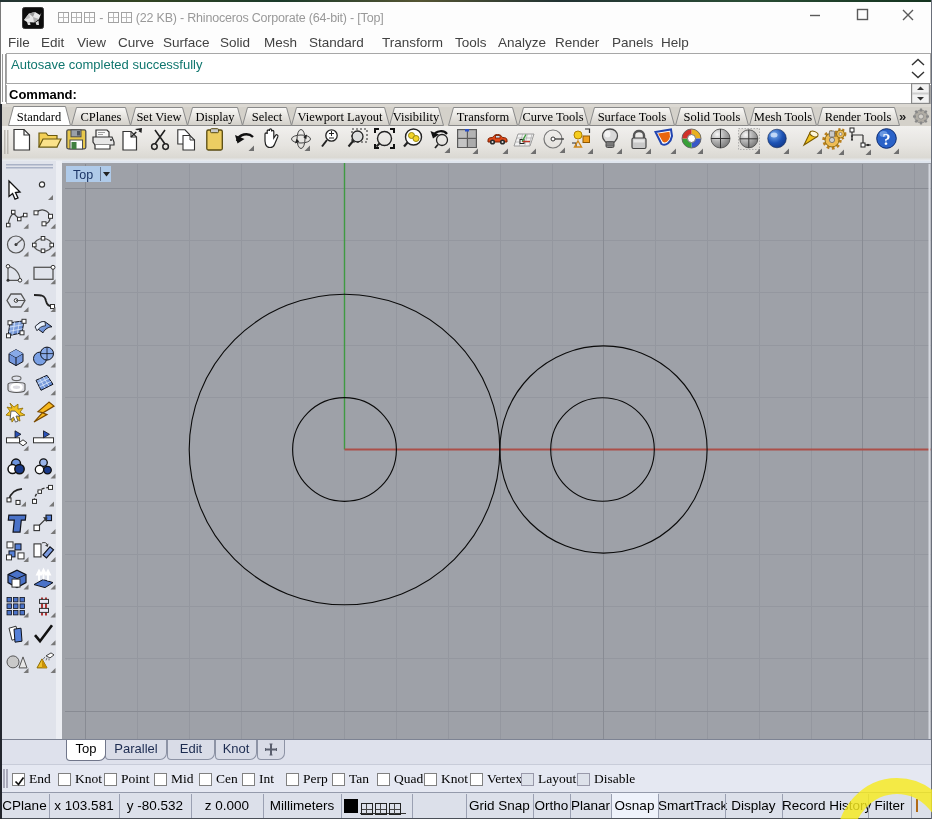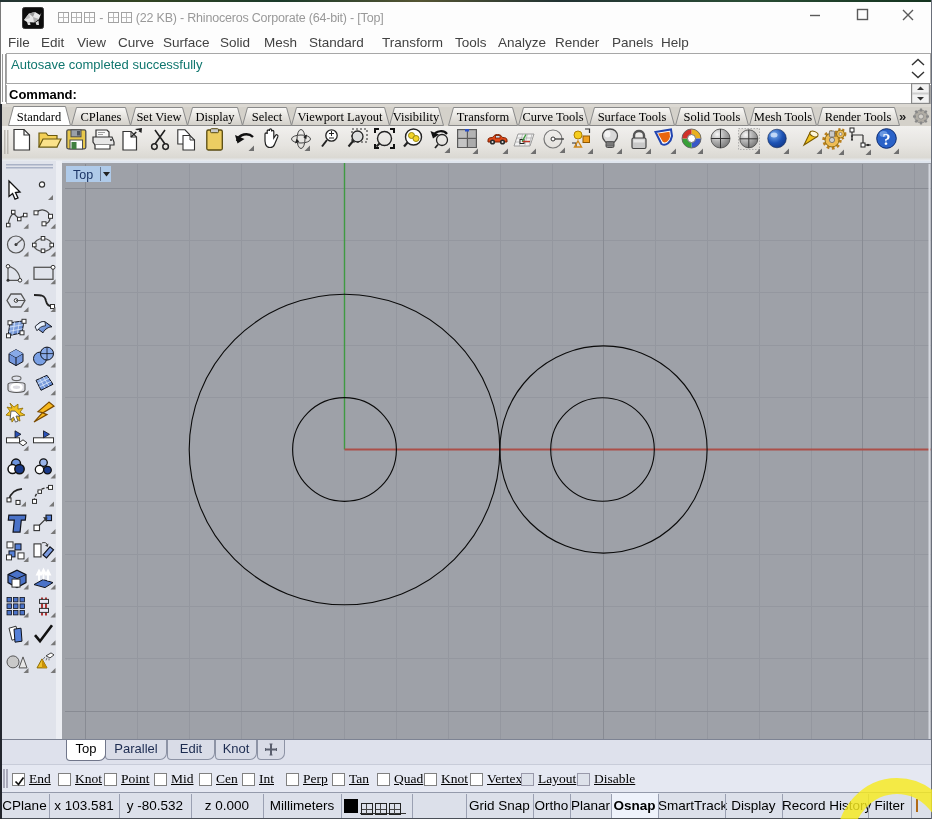--- a/index.html
+++ b/index.html
@@ -18,21 +18,21 @@
   #leftbar{left:0;top:161px;width:62px;height:579px;background:#e0e3eb;}
   #viewport{left:62px;top:161px;width:870px;height:579px;background:#9ea1a8;}
   #tabrow{left:0;top:740px;width:932px;height:24px;background:#dee1ec;}
   #osnaprow{left:0;top:764px;width:932px;height:28px;background:#e5e8f2;border-top:1px solid #c8ccd9;}
   #statusbar{left:0;top:792px;width:932px;height:27px;background:#dce0ea;border-top:1px solid #949aab;box-sizing:border-box;}
   .sep{position:absolute;top:1px;width:1px;height:25px;background:#9aa0b2;}
   .scell{position:absolute;top:0;height:26px;line-height:26px;font-size:13.5px;color:#000;text-align:center;white-space:nowrap;}
   .vtab{position:absolute;top:0;height:19px;line-height:18px;text-align:center;font-size:13px;
     color:#1c2b50;background:#d9dce7;border:1px solid #8d93a5;border-top:none;border-radius:0 0 7px 4px;}
   .os{position:absolute;top:8px;width:13px;height:13px;box-sizing:border-box;background:#fff;border:1px solid #808080;}
-  .oslab{position:absolute;top:6px;font-family:"Liberation Serif",serif;font-size:13.5px;color:#000;text-decoration:underline;}
+  .oslab{position:absolute;top:6px;font-family:"Liberation Serif",serif;font-size:13.5px;color:#000;}
   .cjk{display:inline-block;width:11px;height:11px;box-sizing:border-box;border:1px solid #a2a2a2;margin:0 1px;vertical-align:-1px;
     background:linear-gradient(90deg,transparent 4px,#b8b8b8 4px,#b8b8b8 5px,transparent 5px),linear-gradient(0deg,transparent 4px,#b8b8b8 4px,#b8b8b8 5px,transparent 5px);}
   .cjkb{display:inline-block;width:12px;height:12px;box-sizing:border-box;border:1.5px solid #222;margin:0 1px;vertical-align:-1.5px;
     background:linear-gradient(90deg,transparent 4px,#444 4px,#444 5px,transparent 5px),linear-gradient(0deg,transparent 4px,#444 4px,#444 5px,transparent 5px);}
 </style>
 </head>
 <body>
 <div id="topedge" class="abs"></div>
 <div id="titlebar" class="abs">
   <svg class="abs" style="left:22px;top:5px" width="22" height="22" viewBox="0 0 22 22">
@@ -728,21 +728,21 @@
   <div class="scell" style="left:0;width:49px">CPlane</div>
   <div class="scell" style="left:49px;width:70px">x 103.581</div>
   <div class="scell" style="left:119px;width:72px">y -80.532</div>
   <div class="scell" style="left:191px;width:72px">z 0.000</div>
   <div class="scell" style="left:263px;width:78px">Millimeters</div>
   <div class="abs" style="left:344px;top:6px;width:14px;height:14px;background:#000"></div>
   <div class="abs" style="left:360px;top:6px;width:46px;height:14px;border-bottom:1px solid #333"><span class="cjkb"></span><span class="cjkb"></span><span class="cjkb"></span></div>
   <div class="scell" style="left:466px;width:67px">Grid Snap</div>
   <div class="scell" style="left:533px;width:37px">Ortho</div>
   <div class="scell" style="left:570px;width:41px">Planar</div>
-  <div class="scell" style="left:611px;width:47px;font-weight:bold;background:#eef2fb">Osnap</div>
+  <div class="scell" style="left:611px;width:47px;font-weight:normal;background:#eef2fb">Osnap</div>
   <div class="scell" style="left:658px;width:67px">SmartTrack</div>
   <div class="scell" style="left:725px;width:57px">Display</div>
   <div class="scell" style="left:782px;width:86px">Record History</div>
   <div class="scell" style="left:868px;width:43px">Filter</div>
   <div class="sep" style="left:49px"></div>
     <div class="sep" style="left:119px"></div>
   <div class="sep" style="left:191px"></div>
     <div class="sep" style="left:263px"></div>
   <div class="sep" style="left:341px"></div>
     <div class="sep" style="left:412px"></div>

